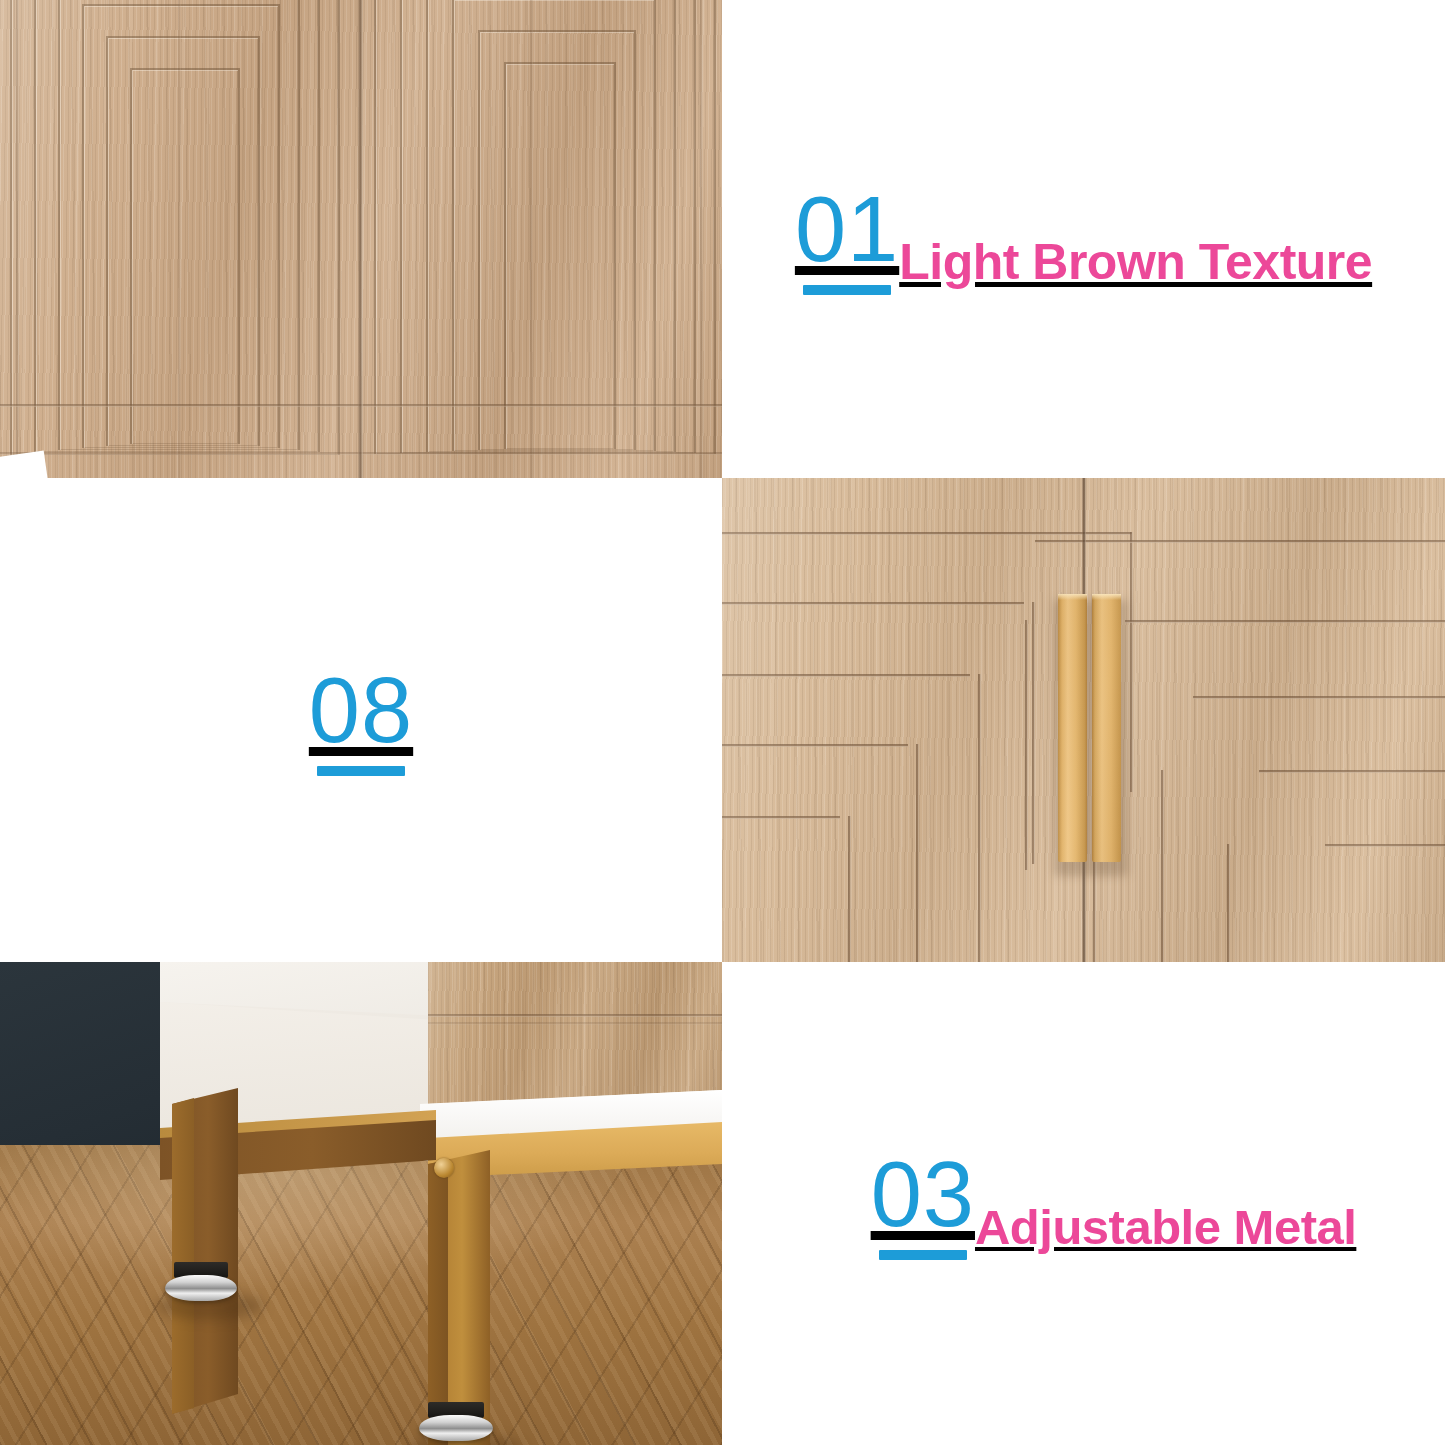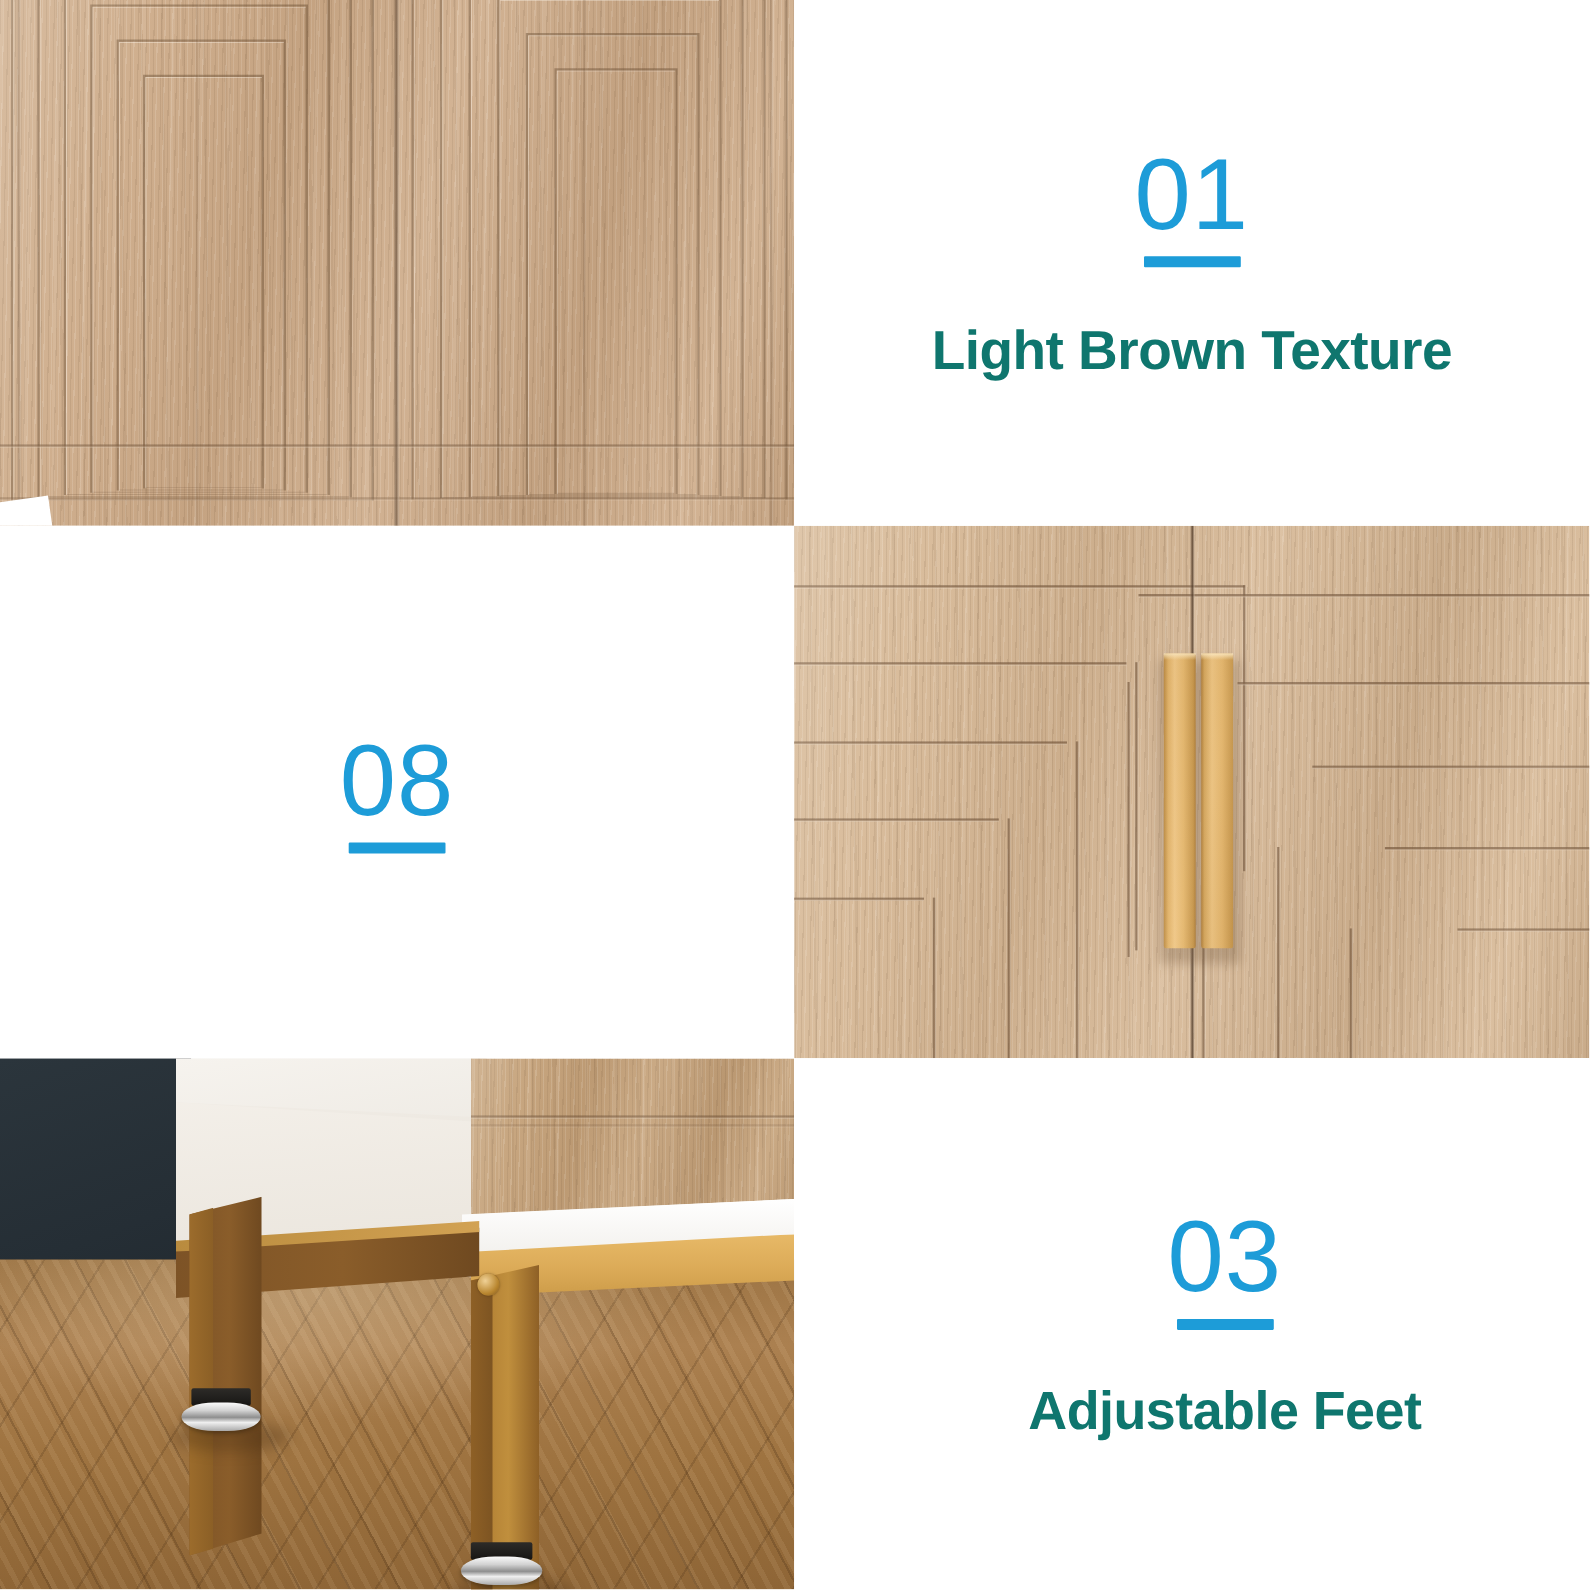--- a/index.html
+++ b/index.html
@@ -11,29 +11,29 @@
   
   .q { position:absolute; overflow:hidden; }
   #q-tl { left:0;    top:0;    width:722px; height:478px; }
   #q-tr { left:722px;top:0;    width:723px; height:478px; }
   #q-ml { left:0;    top:478px;width:722px; height:484px; }
   #q-mr { left:722px;top:478px;width:723px; height:484px; }
   #q-bl { left:0;    top:962px;width:722px; height:483px; }
   #q-br { left:752px;top:962px;width:723px; height:483px; }
 
   
-  .callout { width:100%; height:100%; display:flex; flex-direction:column;
-             align-items:center; justify-content:center; background:#fff; }
+  .callout { width:100%; height:100%; display:flex; flex-direction:row;
+             align-items:center; justify-content:center; background:#fff;text-decoration:underline; }
   .num-wrap { display:flex; flex-direction:column; align-items:center; }
   .num { font-size:92px; font-weight:400; color:#1d9cd8;
          letter-spacing:1px; line-height:1.0;
          font-family:"Liberation Sans", sans-serif; }
   .num-rule { width:88px; height:10px; background:#1d9cd8; margin-top:10px;
               border-radius:1px; }
-  .cap { margin-top:46px; font-size:50px; font-weight:700; color:#0f766e;
+  .cap { margin-top:46px; font-size:50px; font-weight:700; color:#ec4899;
          letter-spacing:-0.5px; white-space:nowrap; }
   #q-ml .cap { font-size:49px; }
   #q-br .cap { font-size:49px; }
   
   .wood-fill { position:absolute; inset:0; background:#cdab89; }
   .wood-grain { position:absolute; inset:0;
       background:
         repeating-linear-gradient(91deg,
           rgba(125,96,66,0.16) 0px, rgba(125,96,66,0.16) 1px,
           rgba(0,0,0,0) 1px, rgba(0,0,0,0) 3px,
@@ -322,17 +322,17 @@
       <div class="pad"></div>
     </div>
   </div>
 
   <div class="q" id="q-br">
     <div class="callout">
       <div class="num-wrap">
         <div class="num">03</div>
         <div class="num-rule"></div>
       </div>
-      <div class="cap">Adjustable Feet</div>
+      <div class="cap">Adjustable Metal</div>
     </div>
   </div>
 
 </div>
 
 </body></html>

